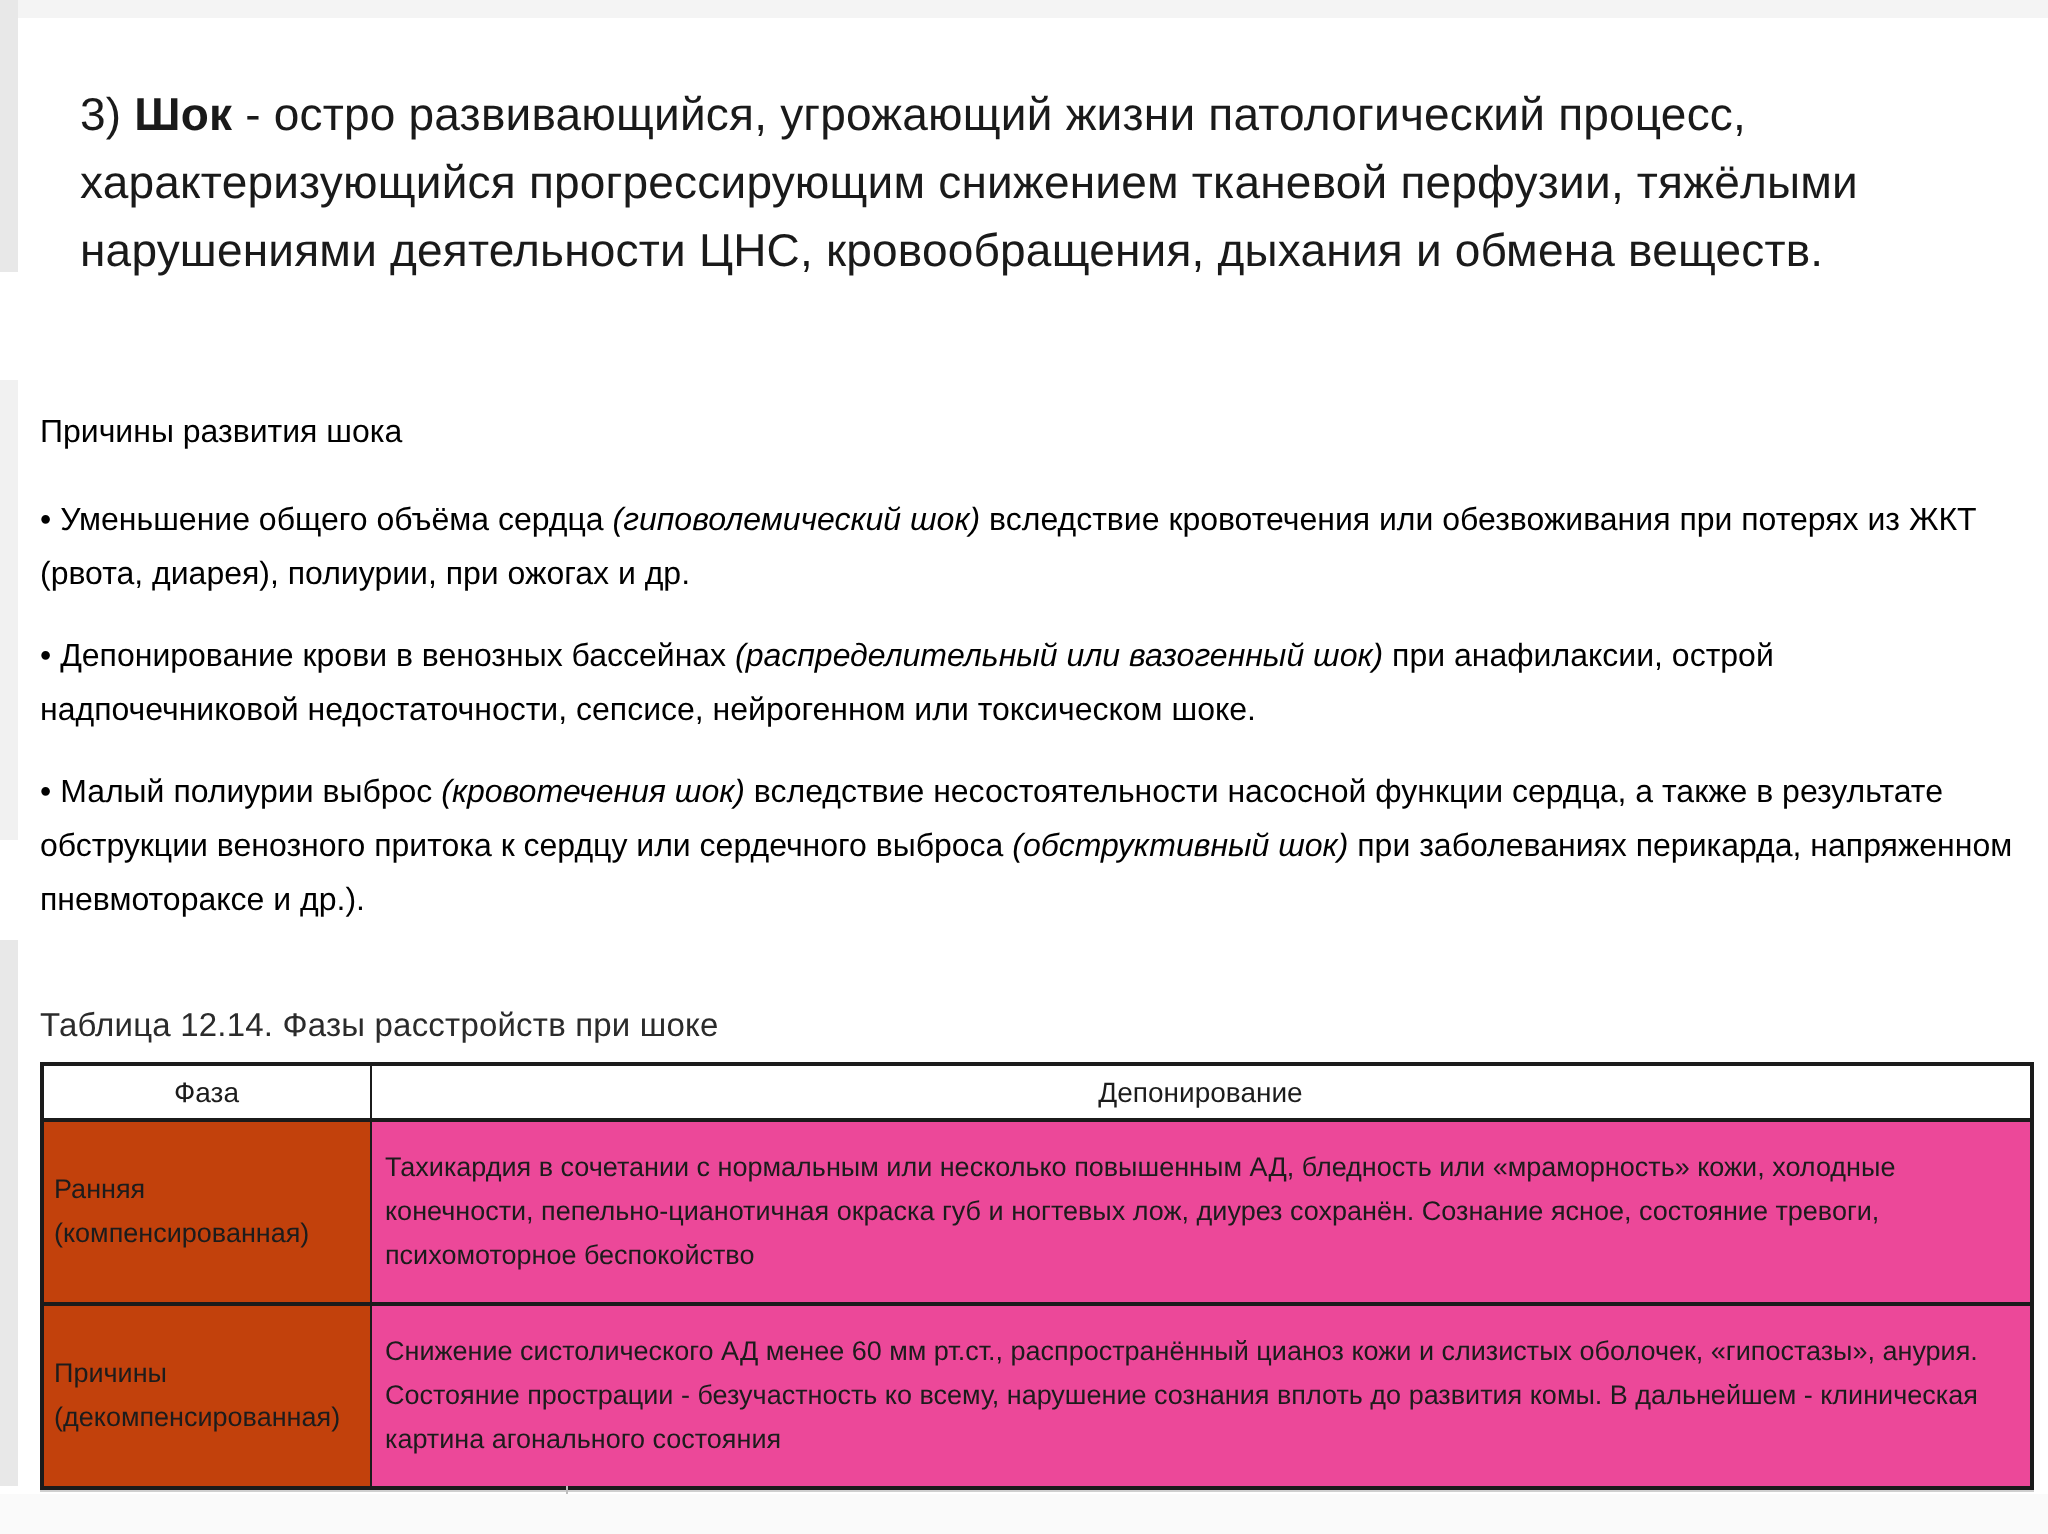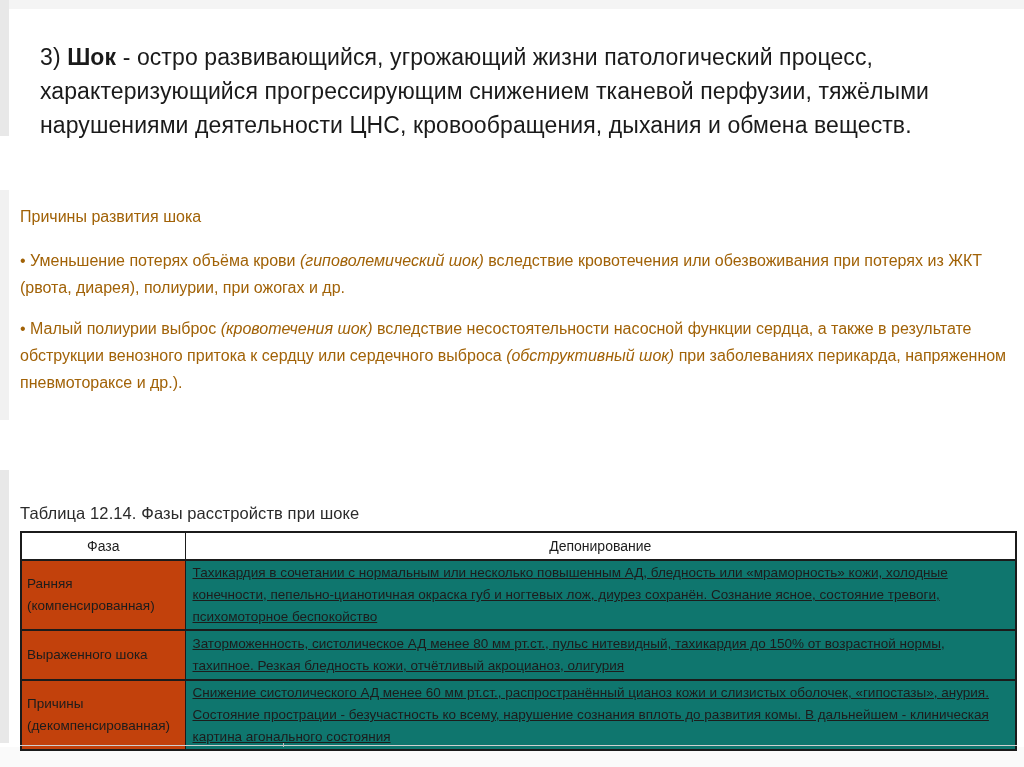--- a/index.html
+++ b/index.html
@@ -33,21 +33,21 @@
   .slide-title {
     position: absolute; left: 40px; top: 40px; width: 895px;
     font-size: 23px; line-height: 34px; color: #1a1a1a;
     letter-spacing: 0.1px;
   }
   .slide-title b { font-weight: bold; }
 
   
   .causes {
     position: absolute; left: 20px; top: 203px; width: 988px;
-    font-size: 16px; line-height: 27px; color: #a16207;
+    font-size: 16px; line-height: 27px; color: #000000;
   }
   .causes-heading { margin: 0 0 17px 0; }
   .causes p.bullet-para { margin: 0 0 14px 0; }
   .italic { font-style: italic; }
 
   
   .table-caption {
     position: absolute; left: 20px; top: 492px;
     font-size: 16.5px; color: #2b2b2b; letter-spacing: 0.1px; margin-top: 12px;
   }
@@ -69,21 +69,21 @@
     font-weight: normal; font-size: 14px;
     text-align: center; height: 26px; padding: 0 4px;
     background: #ffffff;
   }
   .phase-table td { border-top-width: 2px; }
   .phase-table col.col-phase { width: 164px; }
   .phase-table td.phase-cell {
     padding: 1px 5px; vertical-align: middle; background: #c2410c;
   }
   .phase-table td.char-cell {
-    padding: 1px 7px; vertical-align: middle; background: #0f766e; text-decoration: underline;
+    padding: 12px 7px; vertical-align: middle; background: #ec4899;
   }
   .phase-table tr.row-tall  td { height: 66px; }
   .phase-table tr.row-short td { height: 46px; }
 
   
   .continuation-line {
     position: absolute; left: 20px; top: 745px; width: 997px; height: 1px;
     background: #cfcfcf;
   }
   .continuation-tick {
@@ -103,23 +103,26 @@
   <div class="bottom-band"></div>
 
   <div class="slide-title">
     <span>3) </span><b>Шок</b><span> - остро развивающийся, угрожающий жизни патологический процесс, характеризующийся прогрессирующим снижением тканевой перфузии, тяжёлыми нарушениями деятельности ЦНС, кровообращения, дыхания и обмена веществ.</span>
   </div>
 
   <div class="causes">
     <p class="causes-heading">Причины развития шока</p>
 
     <p class="bullet-para">
-      <span>•</span><span> </span><span>Уменьшение потерях объёма крови </span><span class="italic">(гиповолемический шок)</span><span> вследствие кровотечения или обезвоживания при потерях из ЖКТ (рвота, диарея), полиурии, при ожогах и др.</span>
+      <span>•</span><span> </span><span>Уменьшение общего объёма сердца </span><span class="italic">(гиповолемический шок)</span><span> вследствие кровотечения или обезвоживания при потерях из ЖКТ (рвота, диарея), полиурии, при ожогах и др.</span>
     </p>
 
+    <p class="bullet-para">
+      <span>•</span><span> </span><span>Депонирование крови в венозных бассейнах </span><span class="italic">(распределительный или вазогенный шок)</span><span> при анафилаксии, острой надпочечниковой недостаточности, сепсисе, нейрогенном или токсическом шоке.</span>
+    </p>
 
     <p class="bullet-para">
       <span>•</span><span> </span><span>Малый полиурии выброс </span><span class="italic">(кровотечения шок)</span><span> вследствие несостоятельности насосной функции сердца, а также в результате обструкции венозного притока к сердцу или сердечного выброса </span><span class="italic">(обструктивный шок)</span><span> при заболеваниях перикарда, напряженном пневмотораксе и др.).</span>
     </p>
   </div>
 
   <div class="table-caption">Таблица 12.14. Фазы расстройств при шоке</div>
 
   <table class="phase-table">
     <colgroup>
@@ -130,24 +133,20 @@
       <tr>
         <th>Фаза</th>
         <th>Депонирование</th>
       </tr>
     </thead>
     <tbody>
       <tr class="row-tall">
         <td class="phase-cell">Ранняя (компенсированная)</td>
         <td class="char-cell">Тахикардия в сочетании с нормальным или несколько повышенным АД, бледность или «мраморность» кожи, холодные конечности, пепельно-цианотичная окраска губ и ногтевых лож, диурез сохранён. Сознание ясное, состояние тревоги, психомоторное беспокойство</td>
       </tr>
-      <tr class="row-short">
-        <td class="phase-cell">Выраженного шока</td>
-        <td class="char-cell">Заторможенность, систолическое АД менее 80 мм рт.ст., пульс нитевидный, тахикардия до 150% от возрастной нормы, тахипное. Резкая бледность кожи, отчётливый акроцианоз, олигурия</td>
-      </tr>
       <tr class="row-tall">
         <td class="phase-cell">Причины (декомпенсированная)</td>
         <td class="char-cell">Снижение систолического АД менее 60 мм рт.ст., распространённый цианоз кожи и слизистых оболочек, «гипостазы», анурия. Состояние прострации - безучастность ко всему, нарушение сознания вплоть до развития комы. В дальнейшем - клиническая картина агонального состояния</td>
       </tr>
     </tbody>
   </table>
 
   <div class="continuation-line"></div>
   <div class="continuation-tick"></div>
 

